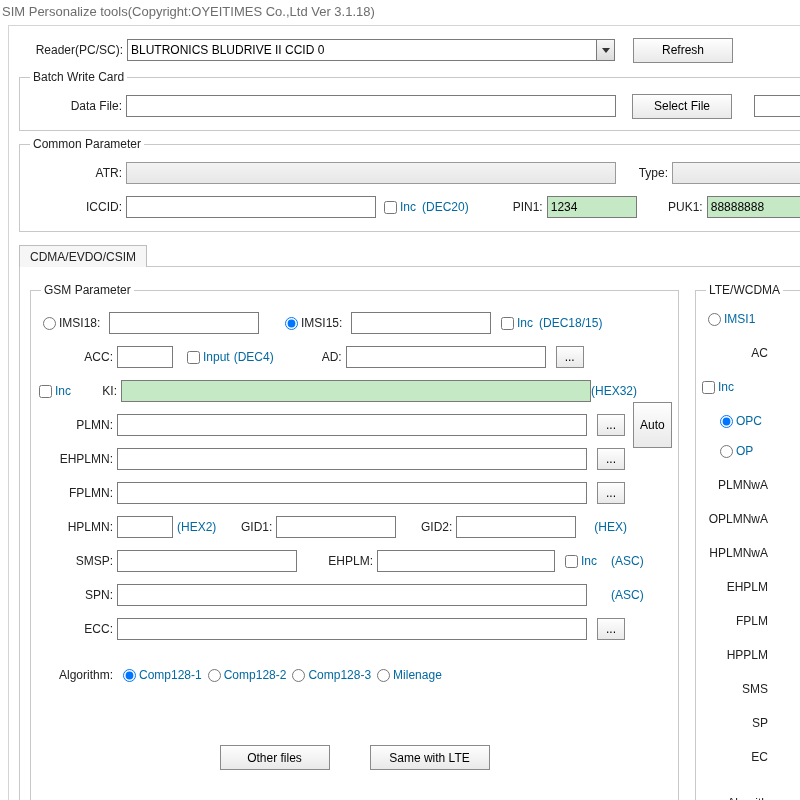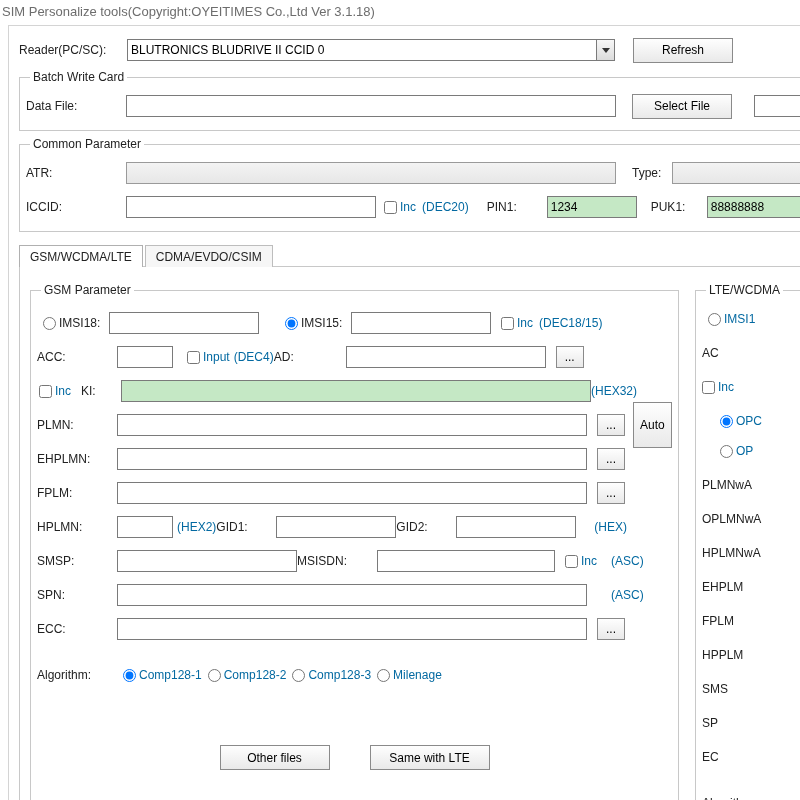--- a/index.html
+++ b/index.html
@@ -18,21 +18,21 @@
     font-size: 13px;
     padding: 4px 2px 6px 2px;
   }
   .panel-area {
     border: 1px solid #d4d4d4;
     margin: 0 0 0 8px;
     padding: 10px 0 10px 10px;
     width: 1000px;
   }
   .row { display: flex; align-items: center; height: 28px; }
-  .lbl { text-align: left; padding-right: 4px; color: #222; }
+  .lbl { text-align: right; padding-right: 4px; color: #222; }
   input[type=text], select.combo, .readonly-box {
     height: 22px;
     border: 1px solid #7a7a7a;
     background: #fff;
     font-family: inherit;
     font-size: 12px;
     padding: 0 3px;
   }
   input[type=text].green { background: #c5e8c5; }
   input[type=text].green2 { background: #c5e8c5; }
@@ -156,21 +156,20 @@
       <span class="hint">Inc</span>
       <span class="hint" style="margin-left:6px">(DEC20)</span>
       <span class="lbl" style="width:60px;margin-left:18px">PIN1:</span>
       <input type="text" class="green" style="width: 90px;" value="1234">
       <span class="lbl" style="width:56px;margin-left:14px">PUK1:</span>
       <input type="text" class="green2" style="width: 96px;" value="88888888">
     </div>
   </fieldset>
 
   <div class="tabs">
-    <div class="tab active">GSM/WCDMA/LTE</div>
     <div class="tab">CDMA/EVDO/CSIM</div>
   </div>
 
   <div class="tab-body">
 
     <div class="left-col">
       <fieldset class="group" style="height:530px">
         <legend>GSM Parameter</legend>
 
         <div class="row" style="margin-top:4px">
@@ -211,40 +210,40 @@
           <button class="btn small" style="margin-left:8px;height:46px">Auto</button>
         </div>
 
         <div class="row" style="margin-top:6px">
           <span class="lbl" style="width:80px">EHPLMN:</span>
           <input type="text" style="width: 470px;">
           <button class="btn small" style="margin-left:10px">...</button>
         </div>
 
         <div class="row" style="margin-top:6px">
-          <span class="lbl" style="width:80px">FPLM:</span>
+          <span class="lbl" style="width:80px">FPLMN:</span>
           <input type="text" style="width: 470px;">
           <button class="btn small" style="margin-left:10px">...</button>
         </div>
 
         <div class="row" style="margin-top:6px">
           <span class="lbl" style="width:80px">HPLMN:</span>
           <input type="text" style="width: 56px;">
           <span class="hint" style="margin-left:4px">(HEX2)</span>
           <span class="lbl" style="width:60px">GID1:</span>
           <input type="text" style="width: 120px;">
           <span class="lbl" style="width:60px">GID2:</span>
           <input type="text" style="width: 120px;">
           <span class="hint" style="margin-left:18px">(HEX)</span>
         </div>
 
         <div class="row" style="margin-top:6px">
           <span class="lbl" style="width:80px">SMSP:</span>
           <input type="text" style="width: 180px;">
-          <span class="lbl" style="width:80px">MSISDN:</span>
+          <span class="lbl" style="width:80px">EHPLM:</span>
           <input type="text" style="width: 178px;">
           <input type="checkbox" class="chk" style="margin-left: 10px;">
           <span class="hint">Inc</span>
           <span class="hint" style="margin-left:14px">(ASC)</span>
         </div>
 
         <div class="row" style="margin-top:6px">
           <span class="lbl" style="width:80px">SPN:</span>
           <input type="text" style="width: 470px;">
           <span class="hint" style="margin-left:24px">(ASC)</span>

